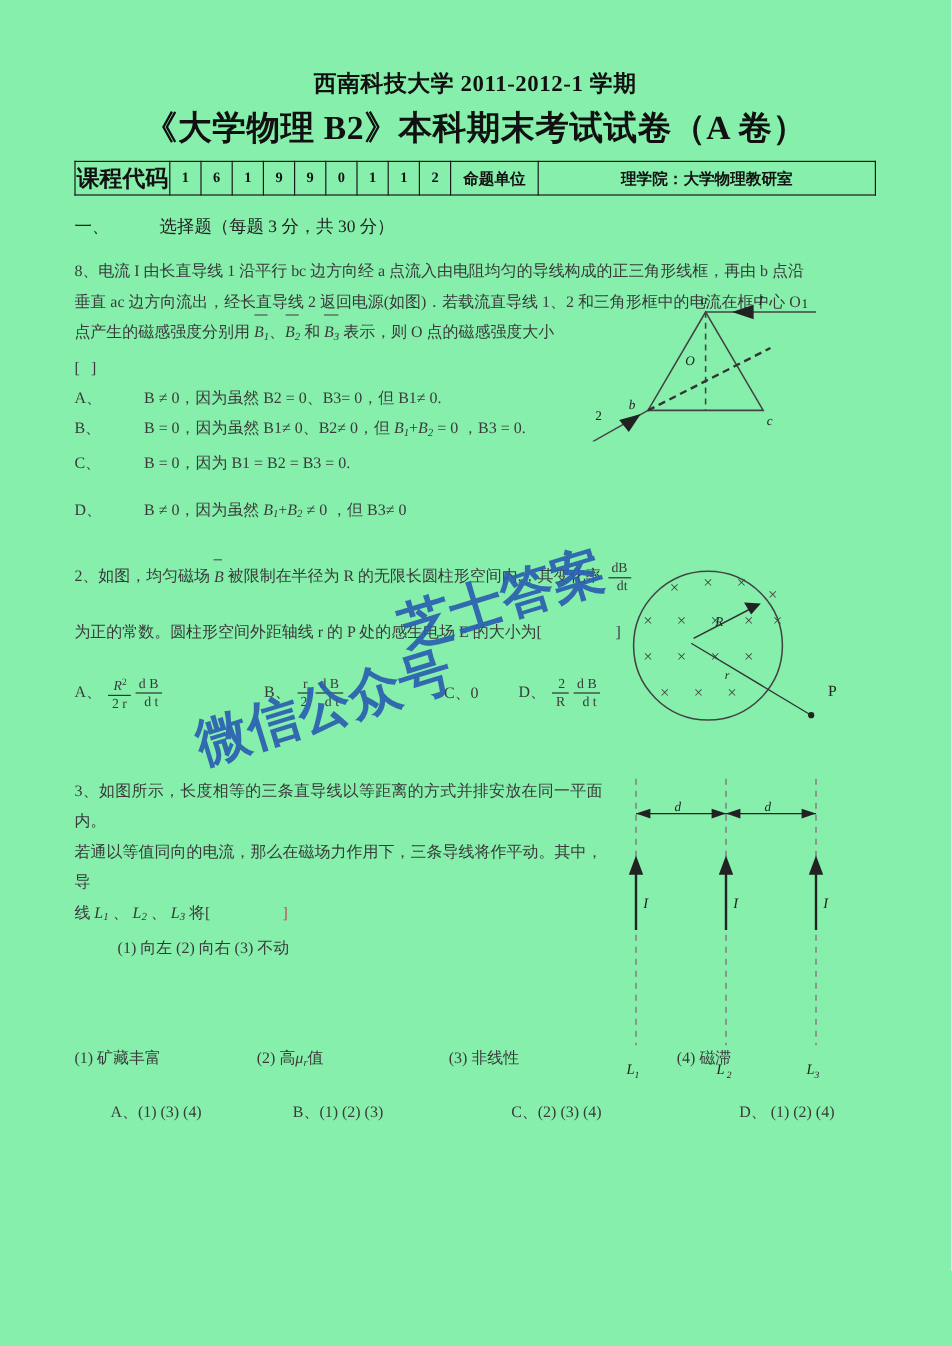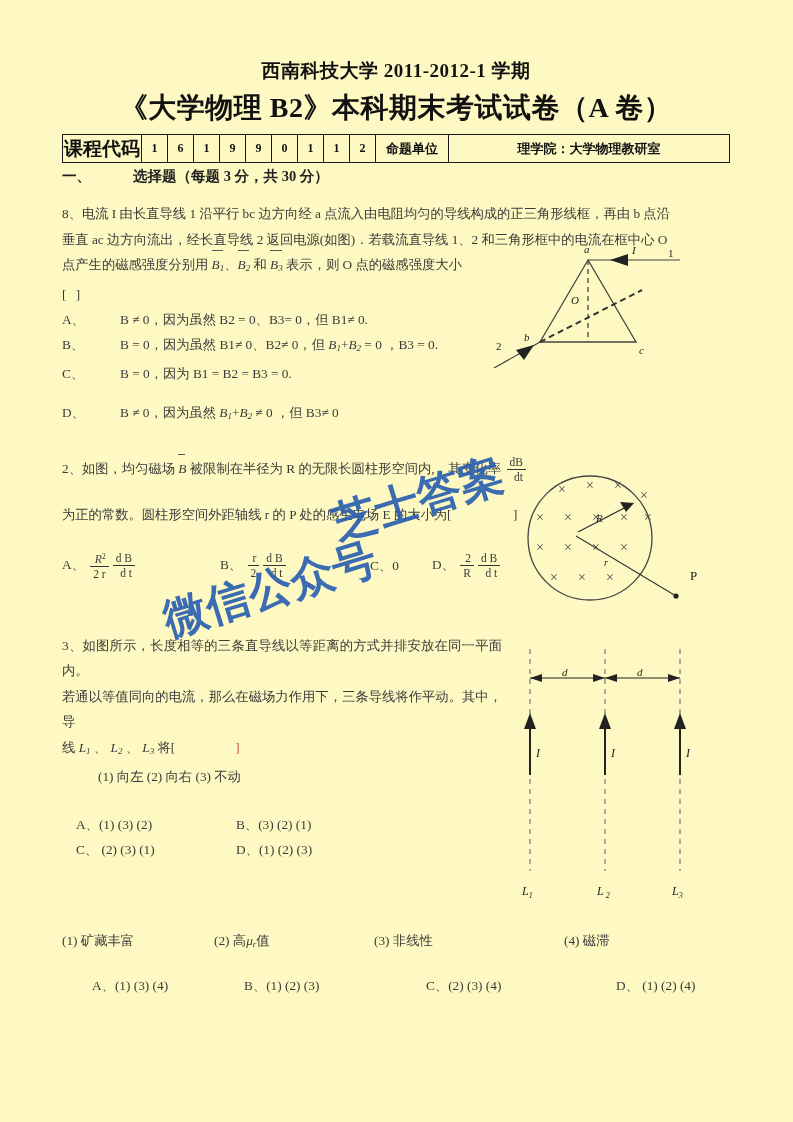--- a/index.html
+++ b/index.html
@@ -8,21 +8,21 @@
     background: #ffffff;
   }
   body {
     font-family: "Liberation Serif", "DejaVu Serif", serif;
     color: #222;
   }
   #page {
     position: relative;
     width: 793px;
     height: 1122px;
-    background: #fef9c3;
+    background: #86efac;
     overflow: hidden;
     box-sizing: border-box;
   }
   .sheet {
     position: absolute;
     left: 62px;
     top: 56px;
     width: 668px;
   }
 
@@ -60,23 +60,23 @@
     color: #111;
     padding: 0;
   }
   td.lbl { width: 78px; font-size: 19px; }
   td.dig { width: 25px; font-size: 12px; font-weight: normal; }
   td.unit-lbl { width: 72px; font-size: 13px; }
   td.unit-val { font-size: 13px; font-weight: normal; }
 
   
   .section-head {
-    margin-top: 4px;
+    margin-top: 16px;
     font-size: 14.5px;
-    font-weight: bold;
+    font-weight: normal;
     color: #222;
   }
   .section-head .sec-num { margin-right: 42px; }
 
   
   .q-block { position: relative; margin-top: 15px; }
   .q-text {
     font-size: 13.3px;
     line-height: 25.5px;
     color: #3a3a3a;
@@ -248,28 +248,20 @@
     </div>
 
     <div class="q-block" style="margin-top:52px">
       <div class="q-text" style="width:440px">3、如图所示，长度相等的三条直导线以等距离的方式并排安放在同一平面内。</div>
       <div class="q-text" style="width:440px">若通以等值同向的电流，那么在磁场力作用下，三条导线将作平动。其中，导</div>
       <div class="q-text" style="width:440px">
         <span>线 </span><i class="v">L<span class="sub">1</span></i><span> 、 </span><i class="v">L<span class="sub">2</span></i><span> 、  </span><i class="v">L<span class="sub">3</span></i><span> 将[</span><span style="display:inline-block;width:60px"></span><span class="bracket-red">]</span>
       </div>
       <div class="q-text" style="width:440px;margin-top:0;padding-left:36px">(1) 向左   (2) 向右   (3) 不动</div>
 
-      <div style="margin-top:22px;padding-left:14px">
-        <div class="opt">
-          <span style="display:inline-block;width:160px"><span>A、</span><span>(1) (3) (2)</span></span><span><span>B、</span><span>(3) (2) (1)</span></span>
-        </div>
-        <div class="opt">
-          <span style="display:inline-block;width:160px"><span>C、</span><span> (2) (3) (1)</span></span><span><span>D、</span><span>(1) (2) (3)</span></span>
-        </div>
-      </div>
     </div>
 
     <div class="q-block" style="margin-top:66px">
       <div class="q-text full" style="margin-top:8px;display:flex">
         <span style="display:inline-block;width:152px"><span>(1)</span>
           <span>矿藏丰富</span></span>
         <span style="display:inline-block;width:160px"><span>(2)</span>
           <span>高</span><i class="v"><span>μ</span><span class="sub">r</span></i><span>值</span></span>
         <span style="display:inline-block;width:190px"><span>(3)</span>
           <span>非线性</span></span>

